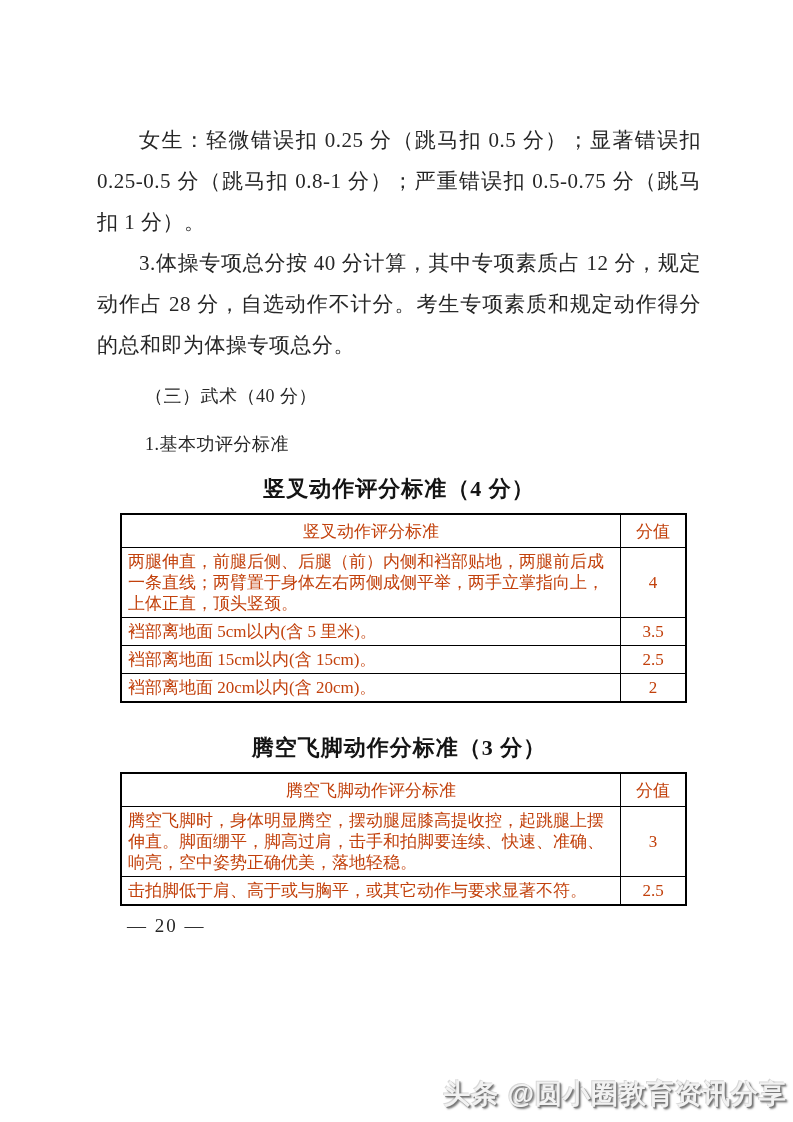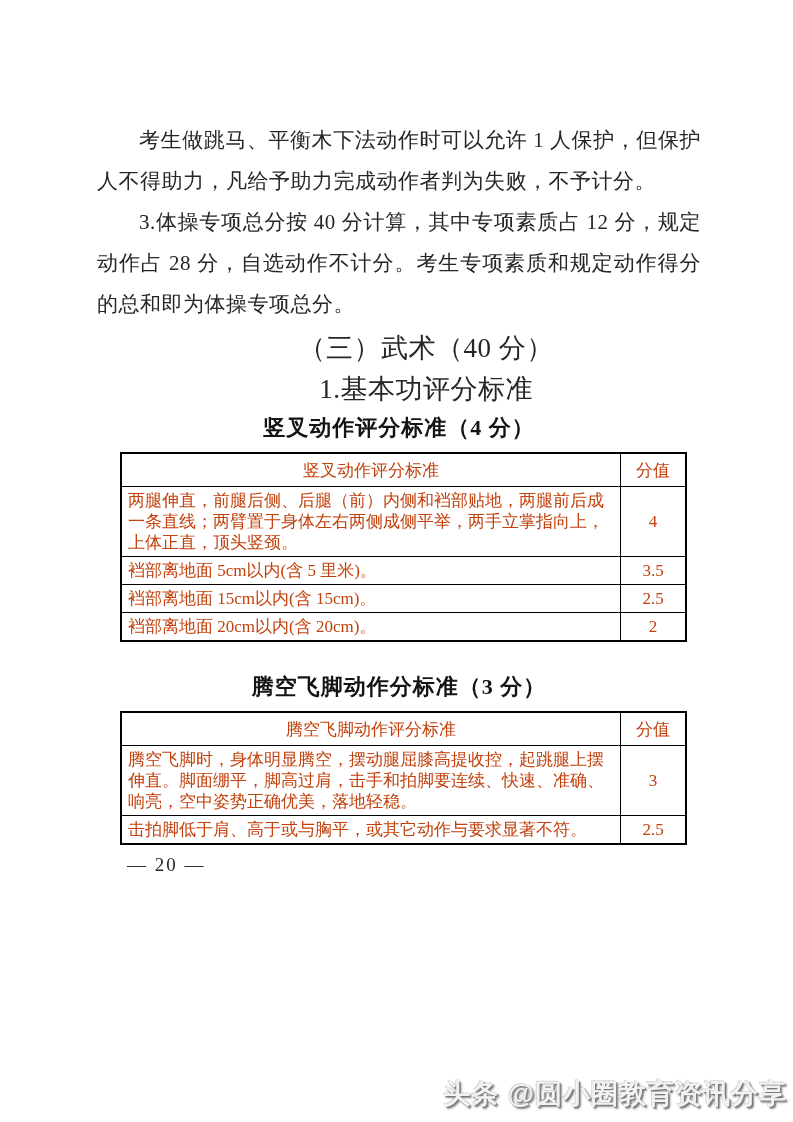--- a/index.html
+++ b/index.html
@@ -19,26 +19,25 @@
   }
   p.body-text{
     margin:0;
     font-size:21px;
     line-height:41px;
     text-align:justify;
     text-indent:2em;
     letter-spacing:0.5px;
   }
   p.heading-text{
-    margin:5px;
-    font-size:27px;
+    margin:12px;
+    font-size:18px;
     line-height:36px;
     text-indent:2em;
     letter-spacing:0.5px;
-    text-align:center;
   }
   .tbl-title{
     text-align:center;
     font-weight:bold;
     font-size:22px;
     color:#141414;
     margin-top:6px;
     margin-bottom:9px;
     letter-spacing:1px;
   }
@@ -81,21 +80,21 @@
     color:#f2f2f2;
     text-shadow:2px 2px 2px rgba(110,110,110,0.9), 1px 1px 0 #9a9a9a, -1px -1px 0 #d8d8d8;
   }
 </style>
 </head>
 <body>
 
 <div class="page">
   <div class="content">
 
-    <p class="body-text">考生做跳马、平衡木下法动作时可以允许 1 人保护，但保护人不得助力，凡给予助力完成动作者判为失败，不予计分。</p>
+    <p class="body-text">女生：轻微错误扣 0.25 分（跳马扣 0.5 分）；显著错误扣 0.25-0.5 分（跳马扣 0.8-1 分）；严重错误扣 0.5-0.75 分（跳马扣 1 分）。</p>
     <p class="body-text">3.体操专项总分按 40 分计算，其中专项素质占 12 分，规定动作占 28 分，自选动作不计分。考生专项素质和规定动作得分的总和即为体操专项总分。</p>
 
     <p class="heading-text">（三）武术（40 分）</p>
     <p class="heading-text">1.基本功评分标准</p>
 
     <div class="tbl-title">竖叉动作评分标准（4 分）</div>
 
     <table class="score-table">
       <tbody>
         <tr class="header-row">

